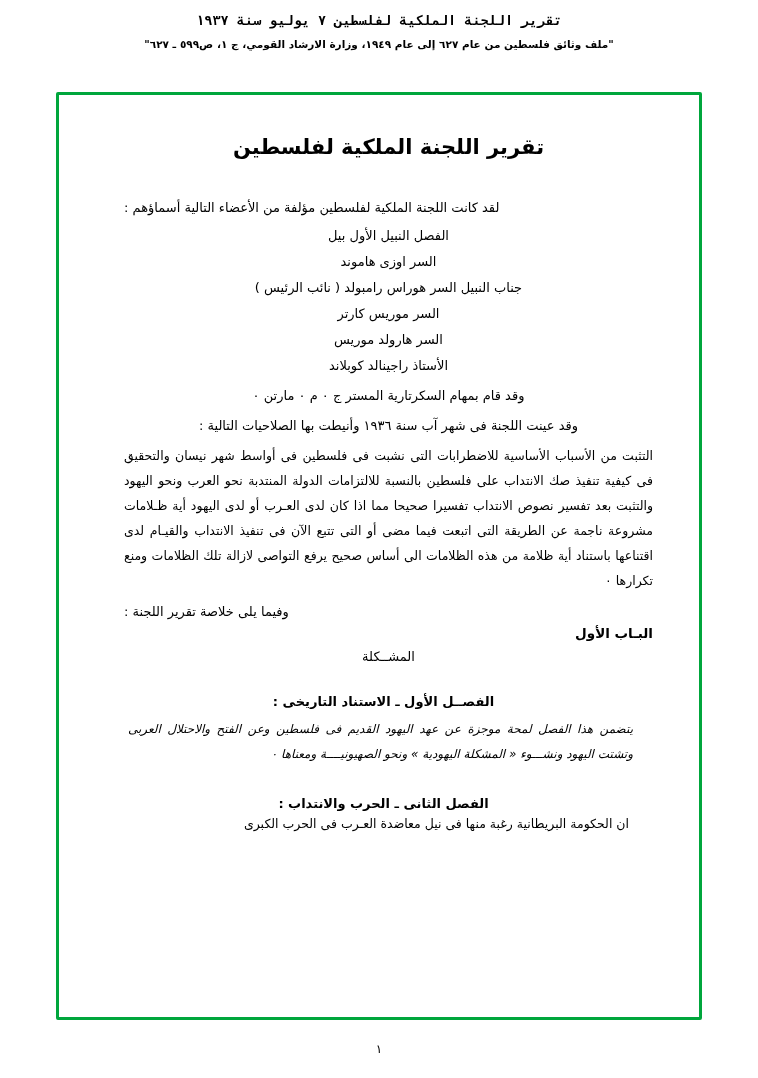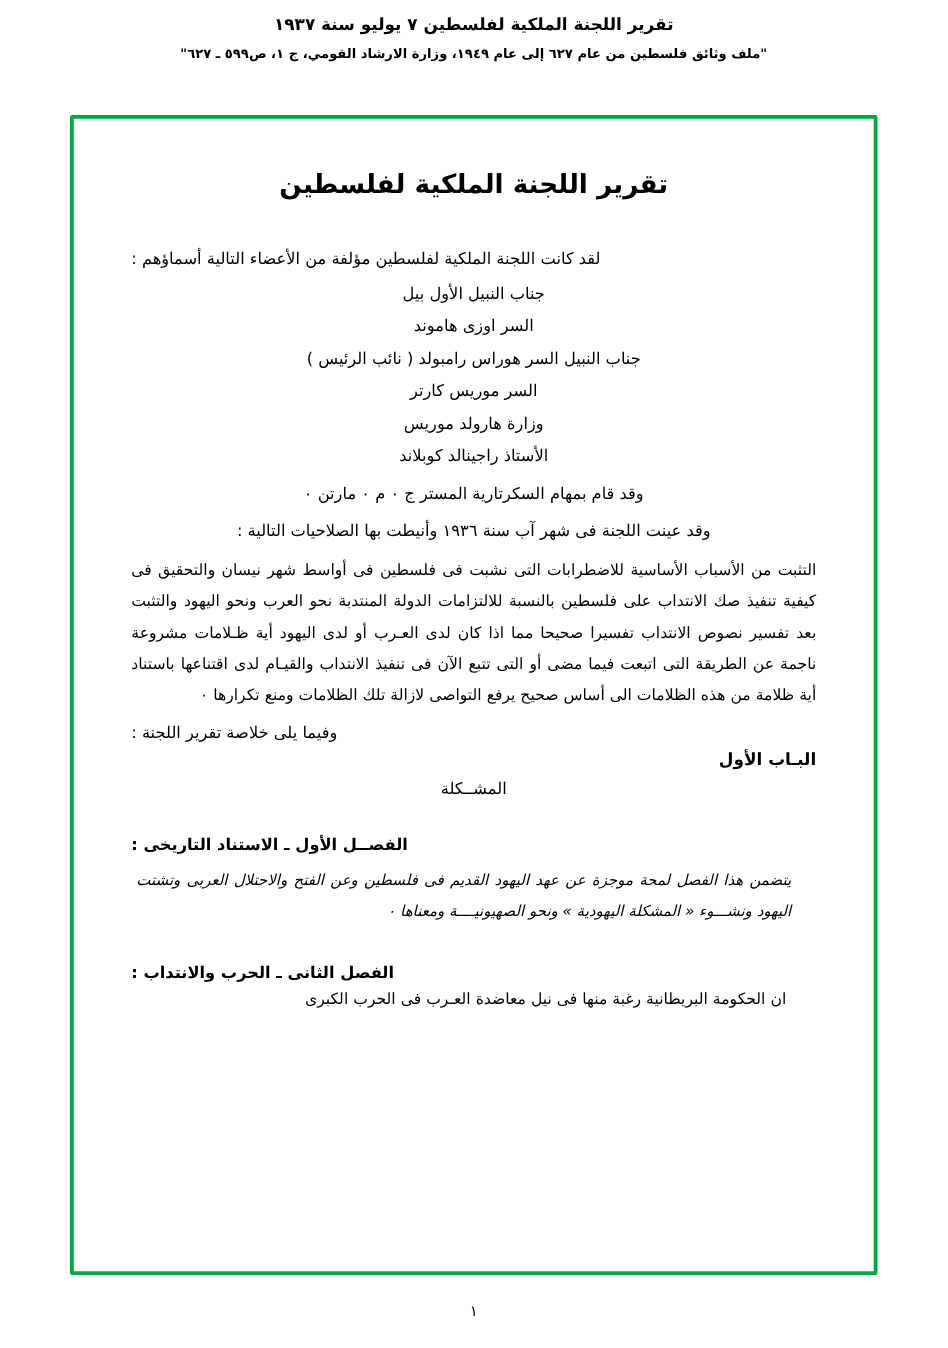--- a/index.html
+++ b/index.html
@@ -23,36 +23,38 @@
   }
   .header-block {
     text-align: center;
     padding-top: 12px;
   }
   .doc-header-title {
     font-size: 13.5px;
     font-weight: bold;
     letter-spacing: 0px;
     direction: rtl;
+    font-family: Liberation Mono, monospace;
   }
   .doc-header-source {
     font-size: 10.5px;
     font-weight: bold;
     margin-top: 9px;
     direction: rtl;
   }
   .frame {
     position: absolute;
     top: 92px;
     left: 56px;
     width: 646px;
     height: 928px;
     border: 3px solid #00a63c;
     border-radius: 2px;
     box-sizing: border-box;
+    padding-left: 19px;
   }
   .frame-inner {
     padding: 26px 46px 20px 46px;
     box-sizing: border-box;
     height: 100%;
   }
   .title {
     text-align: center;
     font-size: 21px;
     font-weight: bold;
@@ -115,21 +117,21 @@
     font-size: 13px;
     font-weight: normal;
     margin-top: 8px;
     direction: rtl;
   }
   .chapter-heading {
     font-size: 13px;
     font-weight: bold;
     margin-top: 30px;
     direction: rtl;
-    text-align: left;
+    text-align: center;
     padding-right: 10px;
   }
   .chapter-body {
     font-size: 12px;
     line-height: 2.05;
     direction: rtl;
     text-align: justify;
     text-align-last: right;
     margin-top: 8px;
     padding-right: 20px;
@@ -165,25 +167,25 @@
   </div>
 
   <div class="frame">
     <div class="frame-inner">
 
       <div class="title">تقرير اللجنة الملكية لفلسطين</div>
 
       <div class="intro">لقد كانت اللجنة الملكية لفلسطين مؤلفة من الأعضاء التالية أسماؤهم :</div>
 
       <div class="member-list">
-        <div>جناب النبيل الأول بيل</div>
+        <div>الفصل النبيل الأول بيل</div>
         <div>السر اوزى هاموند</div>
         <div>جناب النبيل السر هوراس رامبولد ( نائب الرئيس )</div>
         <div>السر موريس كارتر</div>
-        <div>وزارة هارولد موريس</div>
+        <div>السر هارولد موريس</div>
         <div>الأستاذ راجينالد كوبلاند</div>
       </div>
 
       <div class="note-line">وقد قام بمهام السكرتارية المستر ج ٠ م ٠ مارتن ٠</div>
       <div class="note-line">وقد عينت اللجنة فى شهر آب سنة ١٩٣٦ وأنيطت بها الصلاحيات التالية :</div>
 
       <div class="justified">التثبت من الأسباب الأساسية للاضطرابات التى نشبت فى فلسطين فى أواسط شهر نيسان والتحقيق فى كيفية تنفيذ صك الانتداب على فلسطين بالنسبة للالتزامات الدولة المنتدبة نحو العرب ونحو اليهود والتثبت بعد تفسير نصوص الانتداب تفسيرا صحيحا مما اذا كان لدى العـرب أو لدى اليهود أية ظـلامات مشروعة ناجمة عن الطريقة التى اتبعت فيما مضى أو التى تتبع الآن فى تنفيذ الانتداب والقيـام لدى اقتناعها باستناد أية ظلامة من هذه الظلامات الى أساس صحيح يرفع التواصى لازالة تلك الظلامات ومنع تكرارها ٠</div>
 
       <div class="center-line">وفيما يلى خلاصة تقرير اللجنة :</div>
 

